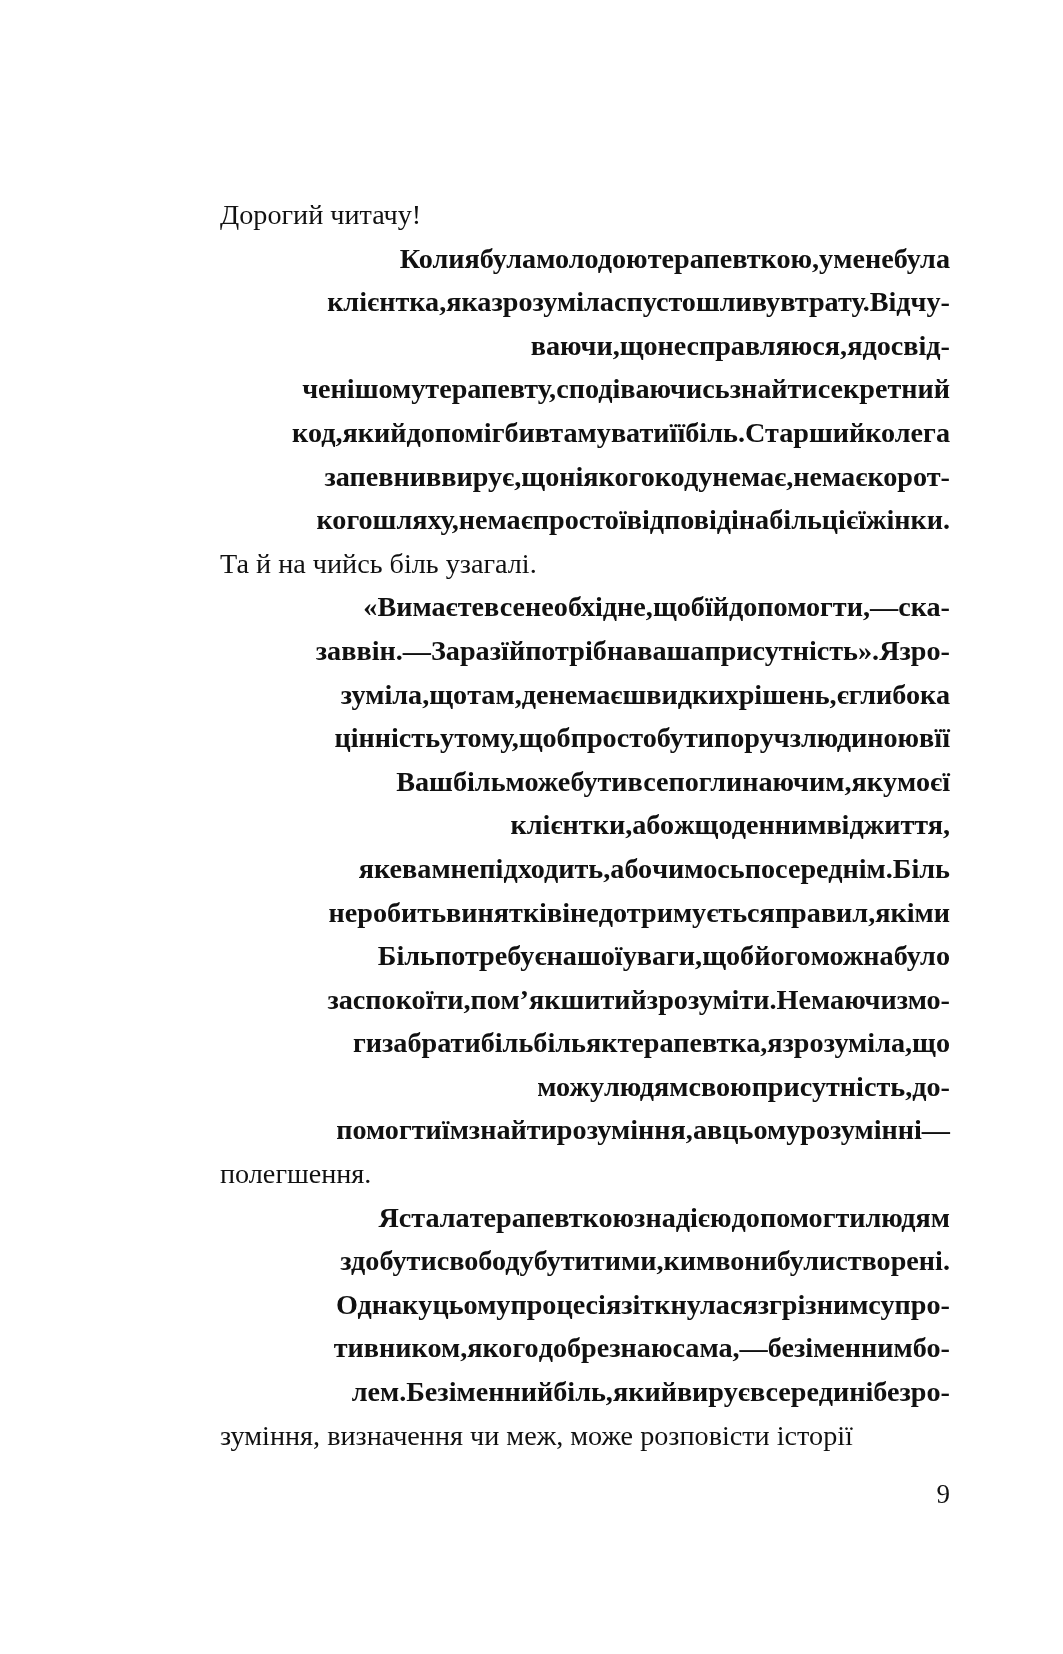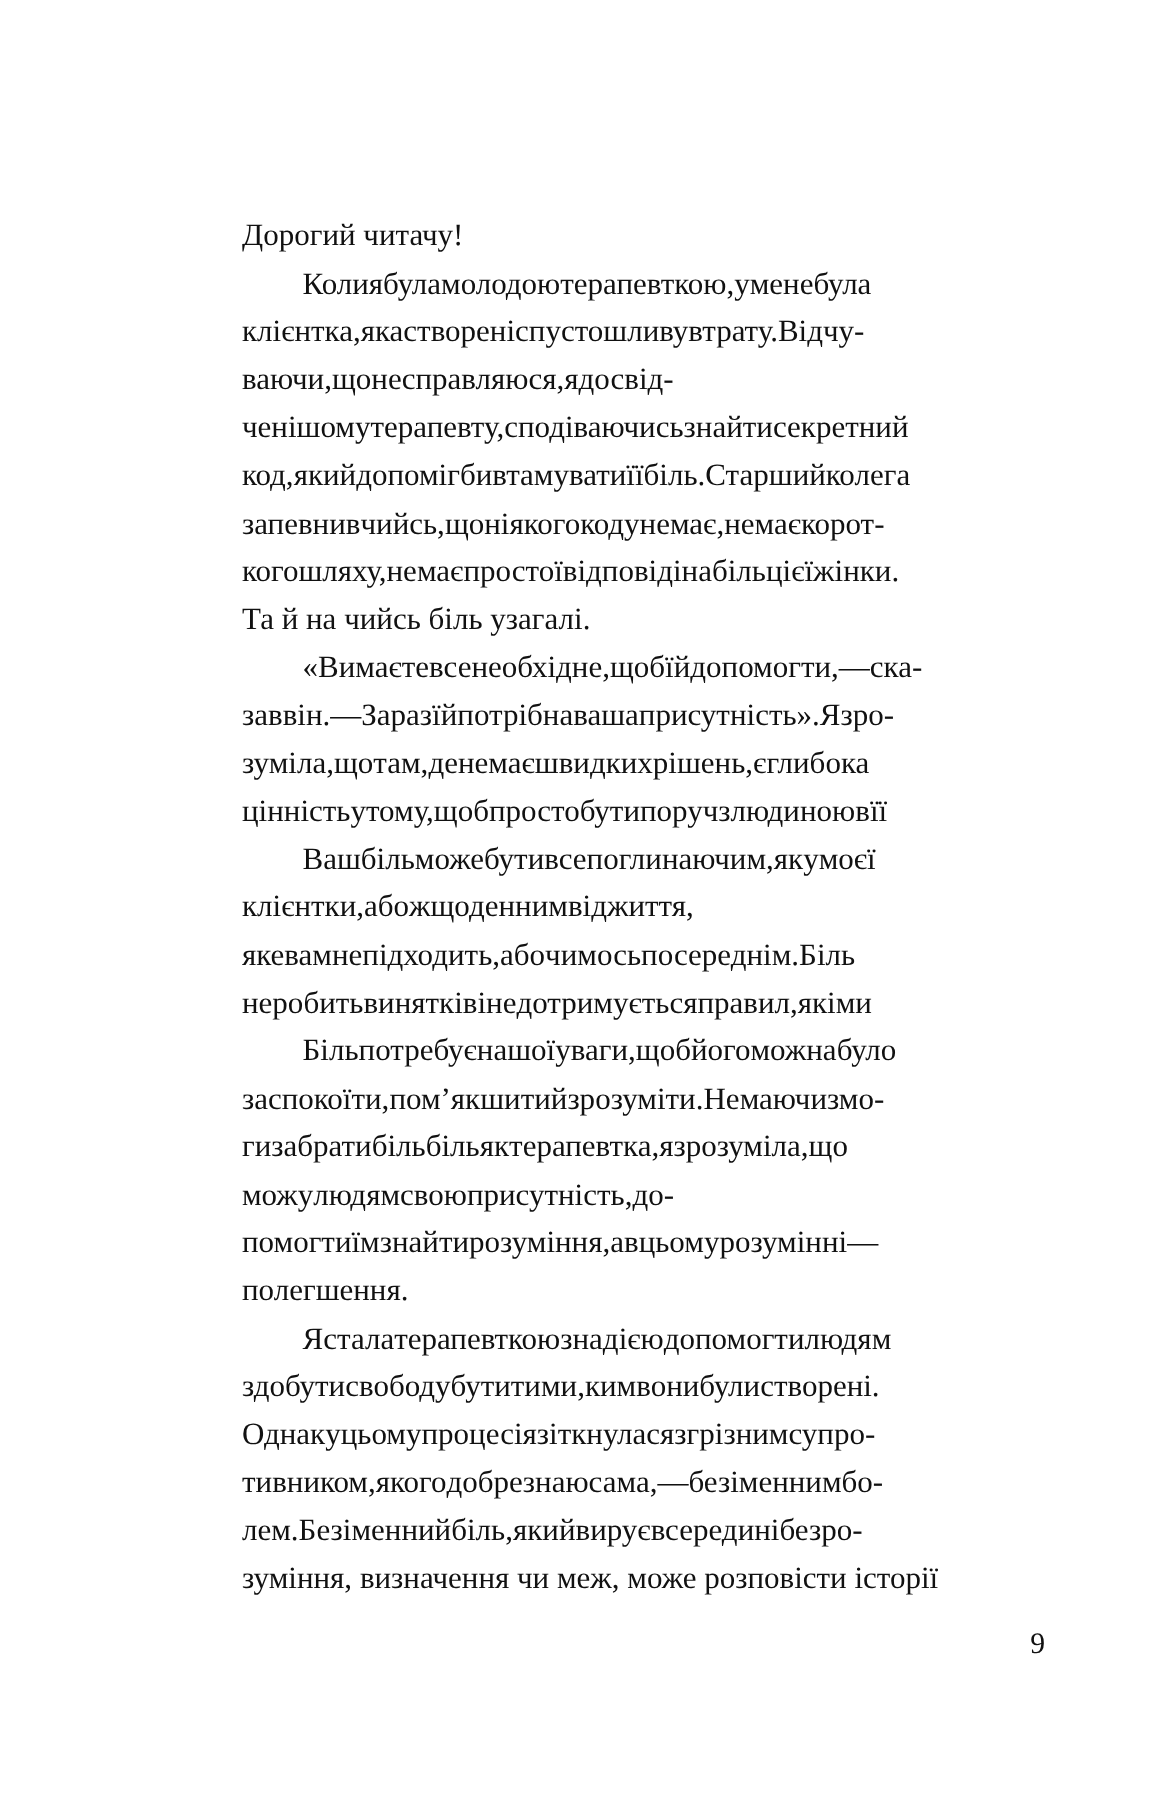--- a/index.html
+++ b/index.html
@@ -39,22 +39,23 @@
 
   
   .line {
     display: block;
     white-space: nowrap;
   }
 
   
   .line.justify {
     display: flex;
-    justify-content: flex-start;
+    justify-content: flex-end;
     white-space: normal;
+    font-weight: bold;
   }
   .line.justify > .w {
     display: inline-block;
     white-space: pre;
   }
 
   
   .line.flush {
     text-align: left;
   }
@@ -94,21 +95,21 @@
             <span class="w">була</span>
             <span class="w">молодою</span>
             <span class="w">терапевткою,</span>
             <span class="w">у</span>
             <span class="w">мене</span>
             <span class="w">була</span>
           </span>
           <span class="line justify">
             <span class="w">клієнтка,</span>
             <span class="w">яка</span>
-            <span class="w">створені</span>
+            <span class="w">зрозуміла</span>
             <span class="w">спустошливу</span>
             <span class="w">втрату.</span>
             <span class="w">Відчу-</span>
           </span>
           <span class="line justify">
             <span class="w">ваючи,</span>
             <span class="w">що</span>
             <span class="w">не</span>
             <span class="w">справляюся,</span>
             <span class="w">я</span>
@@ -127,21 +128,21 @@
             <span class="w">допоміг</span>
             <span class="w">би</span>
             <span class="w">втамувати</span>
             <span class="w">її</span>
             <span class="w">біль.</span>
             <span class="w">Старший</span>
             <span class="w">колега</span>
           </span>
           <span class="line justify">
             <span class="w">запевнив</span>
-            <span class="w">чийсь,</span>
+            <span class="w">вирує,</span>
             <span class="w">що</span>
             <span class="w">ніякого</span>
             <span class="w">коду</span>
             <span class="w">немає,</span>
             <span class="w">немає</span>
             <span class="w">корот-</span>
           </span>
           <span class="line justify">
             <span class="w">кого</span>
             <span class="w">шляху,</span>

